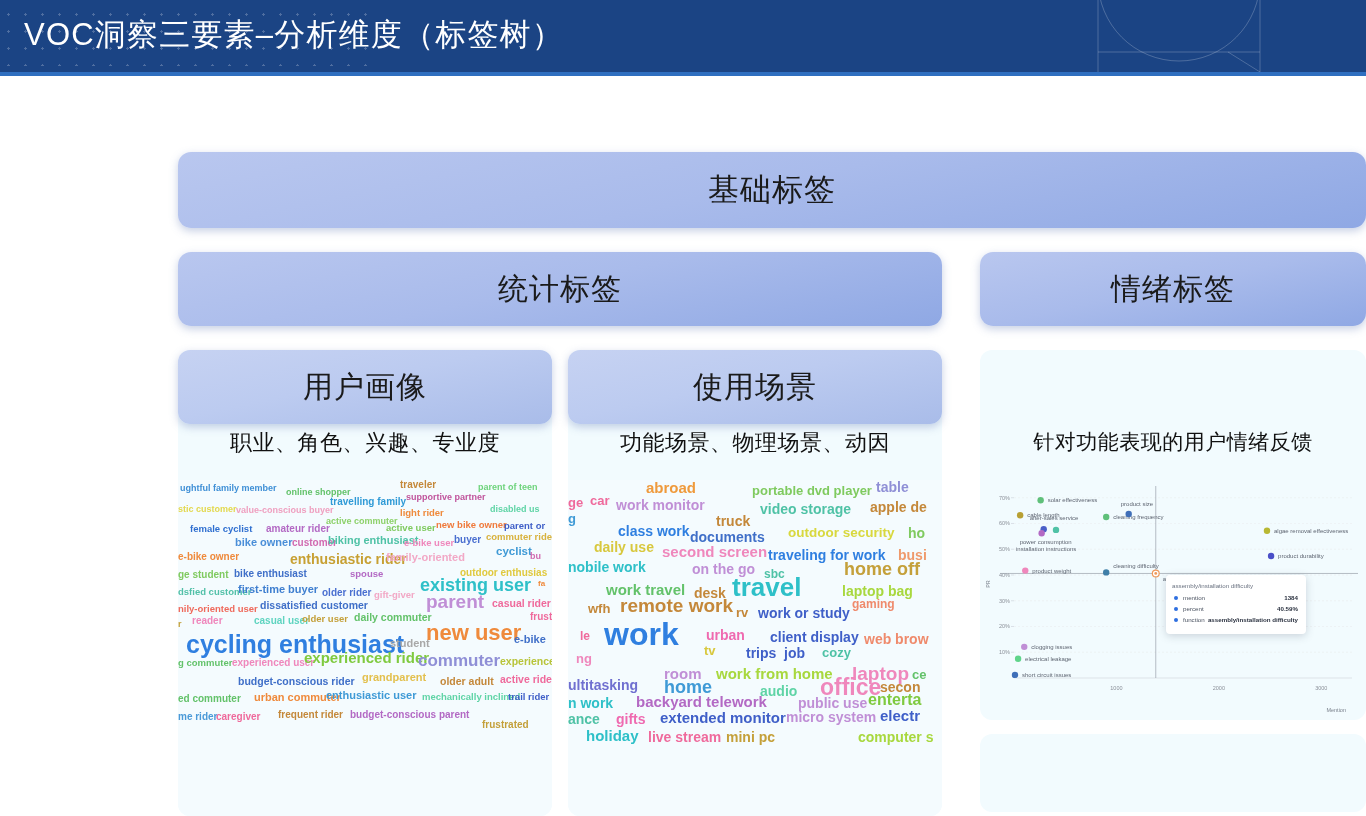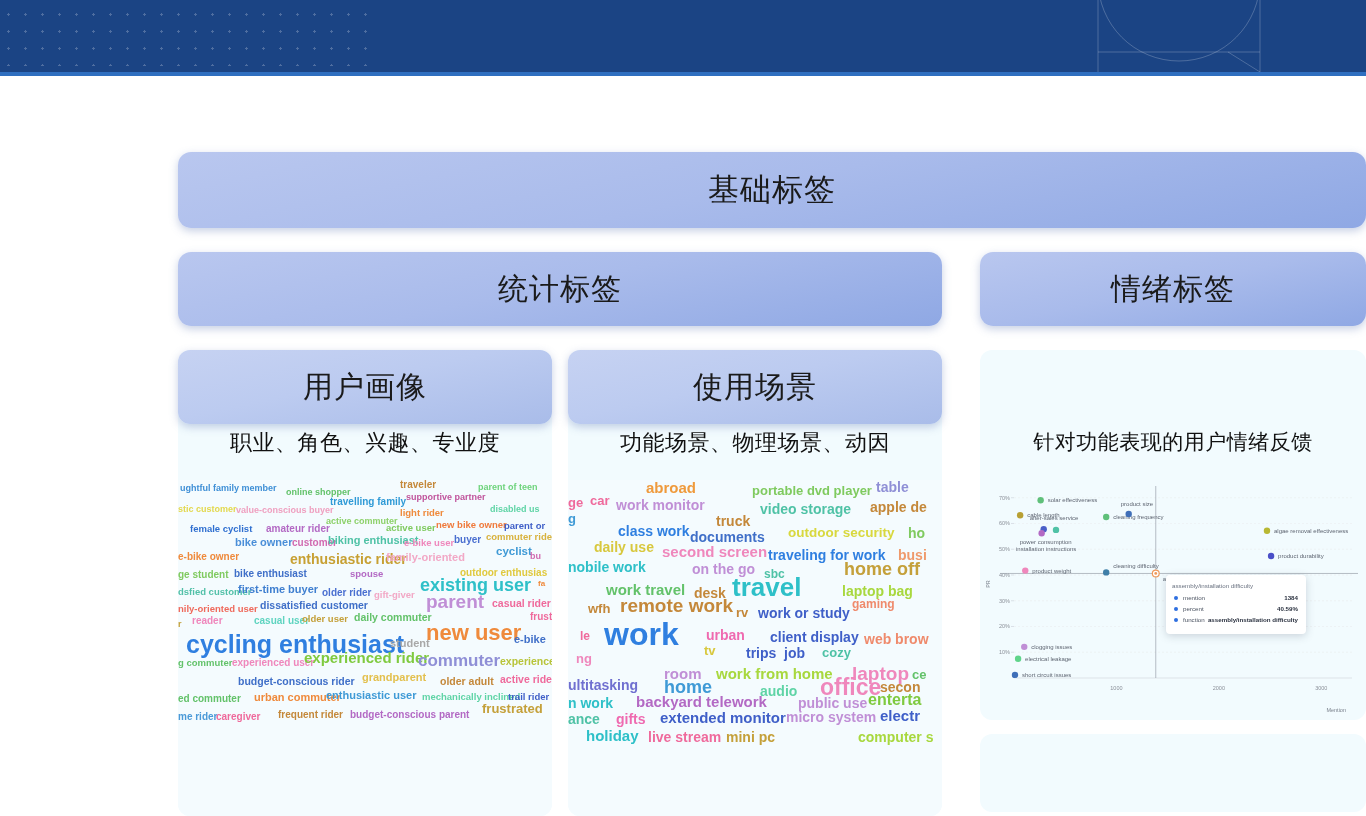--- a/index.html
+++ b/index.html
@@ -128,20 +128,21 @@
       <g stroke="rgba(255,255,255,.22)" stroke-width="1" fill="none">
         <line x1="100" y1="-10" x2="100" y2="72"></line>
         <line x1="262" y1="-10" x2="262" y2="72"></line>
         <line x1="100" y1="52" x2="262" y2="52"></line>
         <path d="M100,-20 A81,81 0 0 0 262,-20"></path>
         <path d="M100,92 A81,81 0 0 0 262,92"></path>
         <line x1="230" y1="52" x2="262" y2="72"></line>
       </g>
     </svg>
   </div>
+  <div class="header-title">VOC洞察三要素–分析维度（标签树）</div>
 </div>
 <div class="header-underline"></div>
 
 <div id="row1" class="pill">
   <span class="pill-label big">基础标签</span>
 </div>
 
 <div id="row2a" class="pill">
   <span class="pill-label">统计标签</span>
 </div>
@@ -217,21 +218,21 @@
       <span style="left: 322px; top: 194px; font-size: 10.5px; color: rgb(239, 106, 156);">active rider</span>
       <span style="left: 0px; top: 214px; font-size: 10px; color: rgb(99, 194, 106);">ed commuter</span>
       <span style="left: 76px; top: 212px; font-size: 11px; color: rgb(239, 138, 60);">urban commuter</span>
       <span style="left: 148px; top: 210px; font-size: 11px; color: rgb(63, 154, 214);">enthusiastic user</span>
       <span style="left: 244px; top: 212px; font-size: 9.5px; color: rgb(95, 212, 166);">mechanically inclined</span>
       <span style="left: 330px; top: 212px; font-size: 9.5px; color: rgb(63, 95, 200);">trail rider</span>
       <span style="left: 0px; top: 232px; font-size: 10px; color: rgb(74, 154, 216);">me rider</span>
       <span style="left: 38px; top: 232px; font-size: 10px; color: rgb(239, 106, 156);">caregiver</span>
       <span style="left: 100px; top: 230px; font-size: 10px; color: rgb(196, 136, 58);">frequent rider</span>
       <span style="left: 172px; top: 230px; font-size: 10px; color: rgb(179, 105, 196);">budget-conscious parent</span>
-      <span style="left: 304px; top: 222px; font-size: 13px; color: rgb(196, 160, 58);">frustrated</span>
+      <span style="left: 304px; top: 240px; font-size: 10px; color: rgb(196, 160, 58);">frustrated</span>
     </div>
 </div>
 
 <div id="col2" class="col">
   <div class="col-head pill lighter">
     <span class="pill-label">使用场景</span>
   </div>
   <div class="col-sub">功能场景、物理场景、动因</div>
   <div class="cloud" id="cloud2">
       <span style="left: 0px; top: 16px; font-size: 13px; color: rgb(239, 106, 156);">ge</span>

